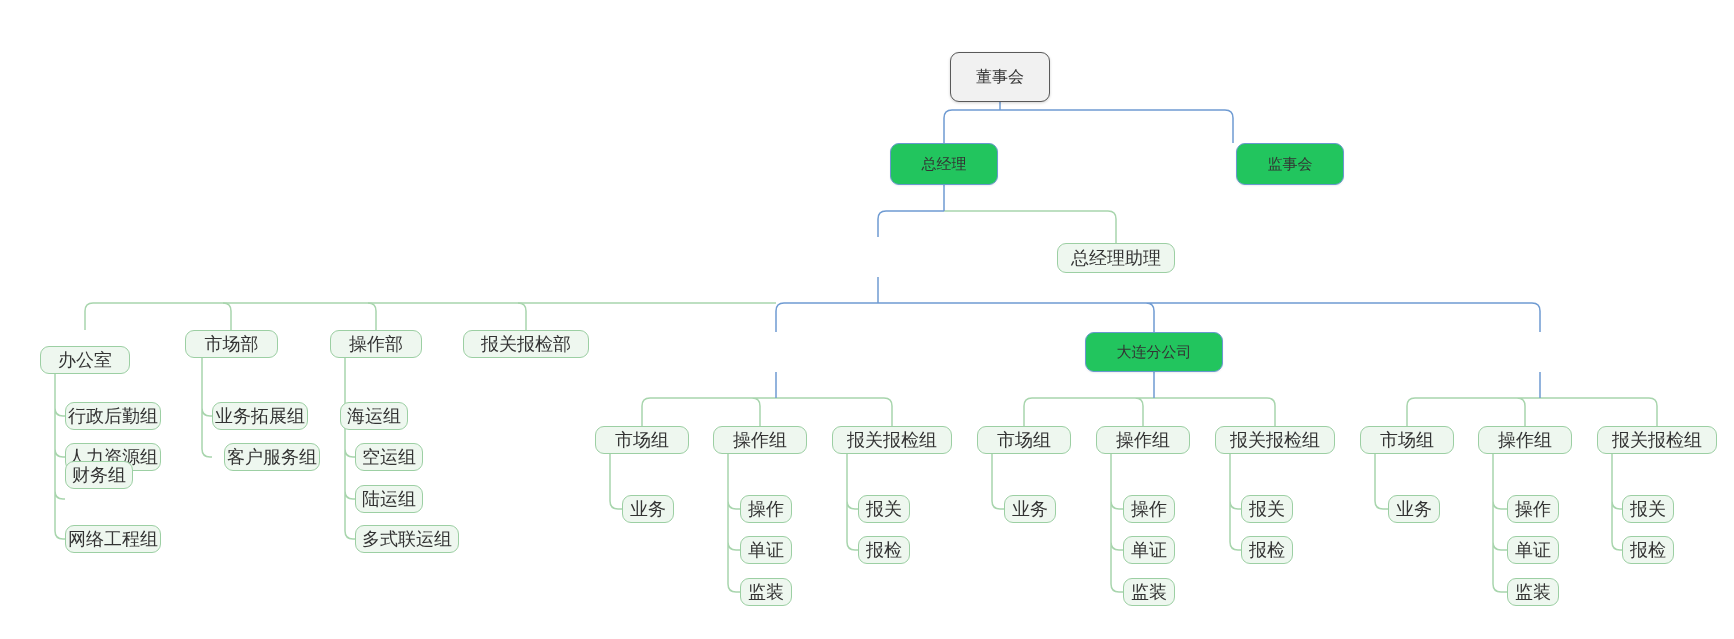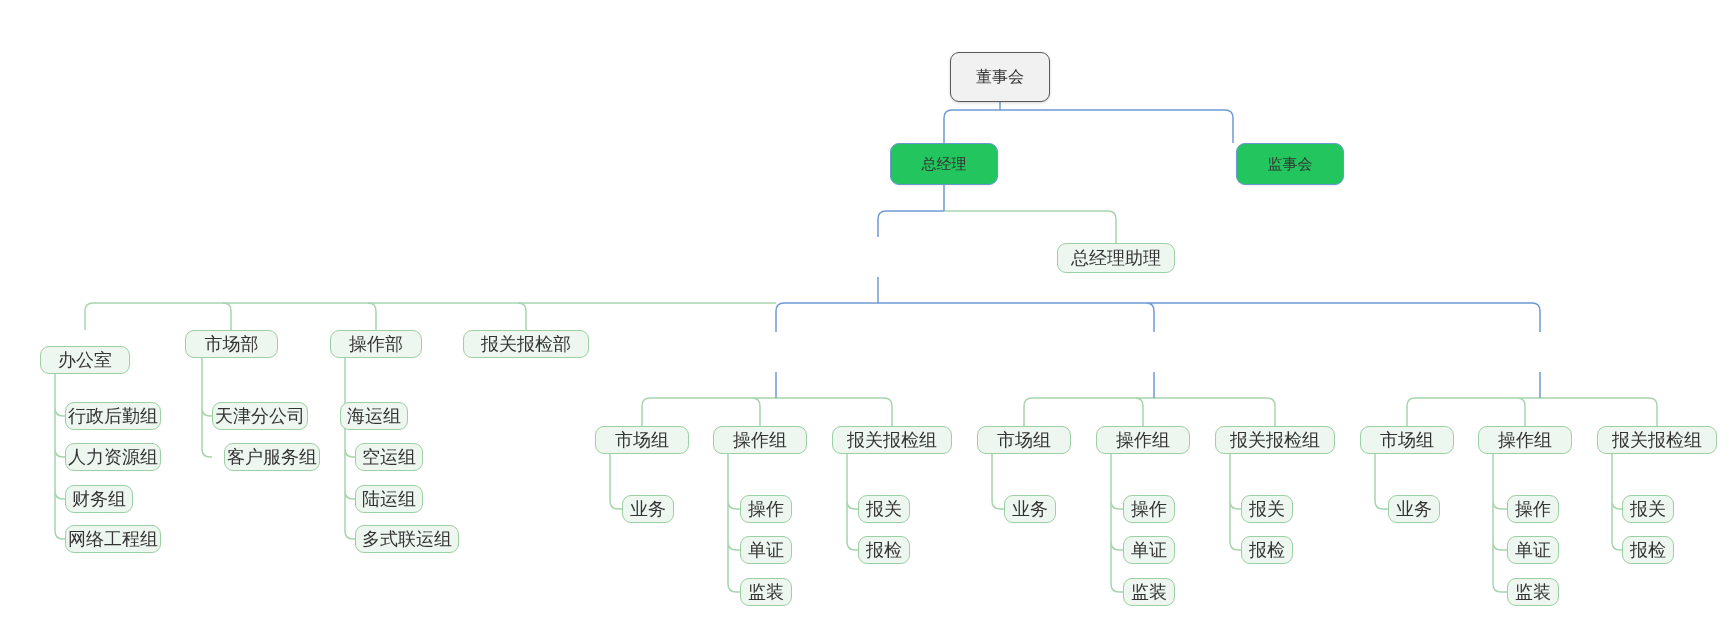--- a/index.html
+++ b/index.html
@@ -75,31 +75,32 @@
   <div class="node blue" style="left:1236px;top:143px;width:108px;height:42px">监事会</div>
   <div class="node green" style="left:1057px;top:243px;width:118px;height:30px">总经理助理</div>
 
   <div class="node green" style="left:40px;top:346px;width:90px;height:28px">办公室</div>
   <div class="node green" style="left:185px;top:330px;width:93px;height:28px">市场部</div>
   <div class="node green" style="left:330px;top:330px;width:92px;height:28px">操作部</div>
   <div class="node green" style="left:463px;top:330px;width:126px;height:28px">报关报检部</div>
 
   <div class="node green" style="left:65px;top:402px;width:96px;height:28px">行政后勤组</div>
   <div class="node green" style="left:65px;top:443px;width:96px;height:28px">人力资源组</div>
-  <div class="node green" style="left:65px;top:485px;width:68px;height:28px">财务组</div>
+  <div class="node green" style="left:65px;top:461px;width:68px;height:28px">财务组</div>
   <div class="node green" style="left:65px;top:525px;width:96px;height:28px">网络工程组</div>
 
-  <div class="node green" style="left:212px;top:402px;width:96px;height:28px">天津分公司</div>
+  <div class="node green" style="left:212px;top:402px;width:96px;height:28px">业务拓展组</div>
   <div class="node green" style="left:224px;top:443px;width:96px;height:28px">客户服务组</div>
 
   <div class="node green" style="left:340px;top:402px;width:68px;height:28px">海运组</div>
   <div class="node green" style="left:355px;top:443px;width:68px;height:28px">空运组</div>
   <div class="node green" style="left:355px;top:485px;width:68px;height:28px">陆运组</div>
   <div class="node green" style="left:355px;top:525px;width:104px;height:28px">多式联运组</div>
 
+  <div class="node blue" style="left:1085px;top:332px;width:138px;height:40px">大连分公司</div>
 
   <div class="node green" style="left:595px;top:426px;width:94px;height:28px">市场组</div>
   <div class="node green" style="left:713px;top:426px;width:94px;height:28px">操作组</div>
   <div class="node green" style="left:832px;top:426px;width:120px;height:28px">报关报检组</div>
   <div class="node green" style="left:622px;top:495px;width:52px;height:28px">业务</div>
   <div class="node green" style="left:740px;top:495px;width:52px;height:28px">操作</div>
   <div class="node green" style="left:740px;top:536px;width:52px;height:28px">单证</div>
   <div class="node green" style="left:740px;top:578px;width:52px;height:28px">监装</div>
   <div class="node green" style="left:858px;top:495px;width:52px;height:28px">报关</div>
   <div class="node green" style="left:858px;top:536px;width:52px;height:28px">报检</div>

